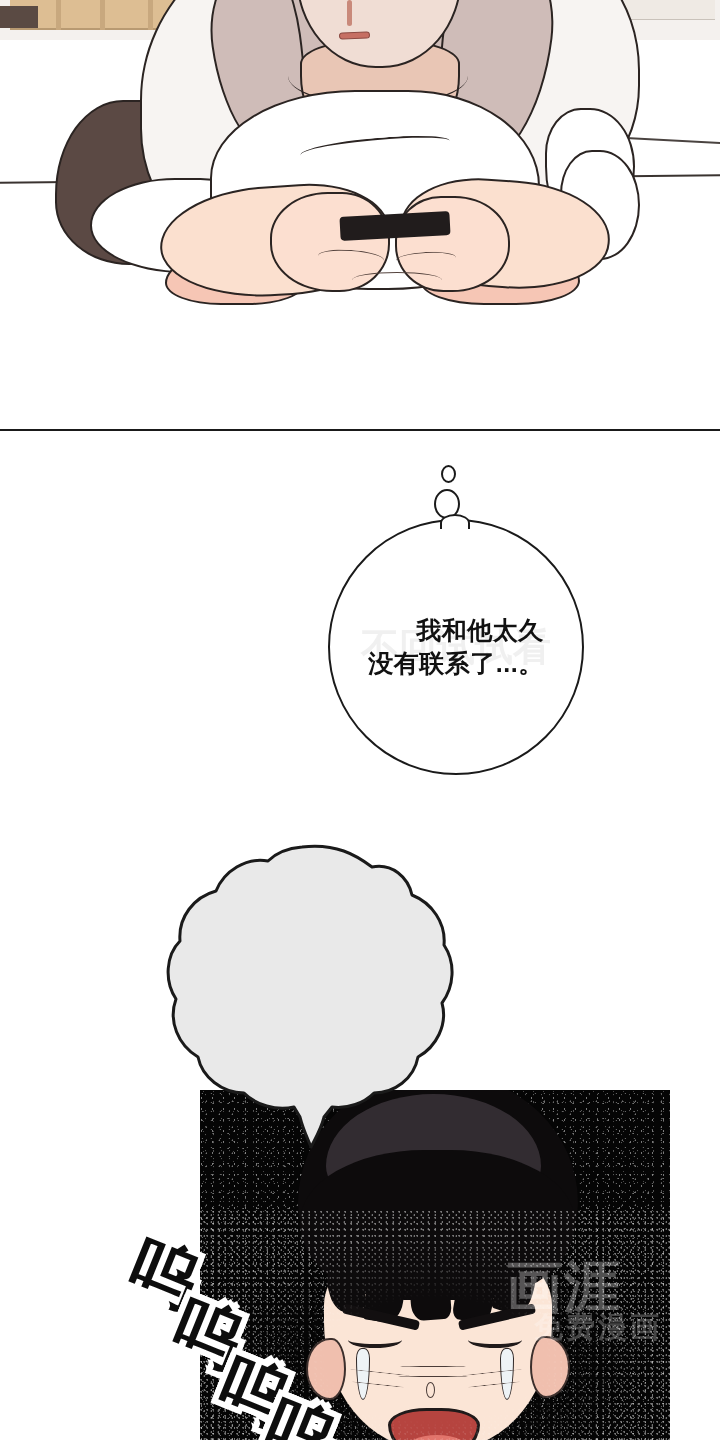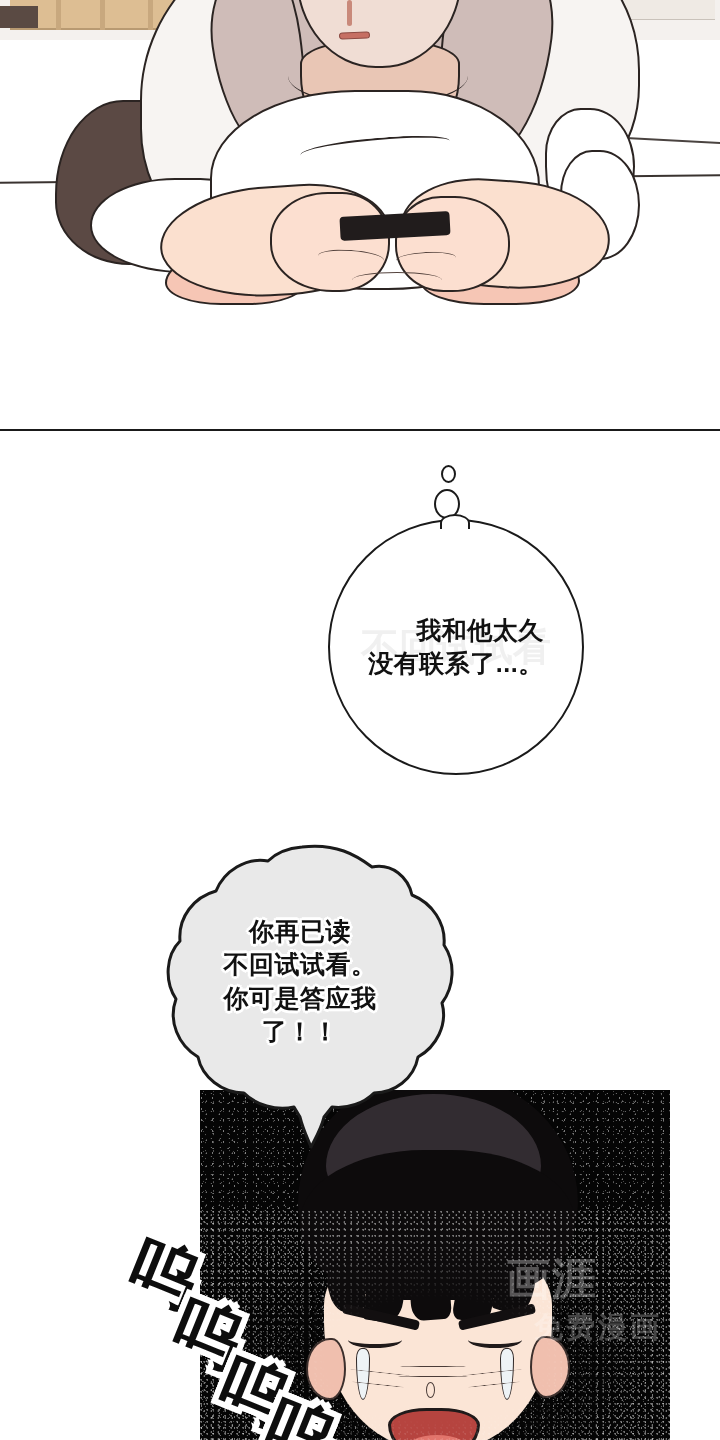--- a/index.html
+++ b/index.html
@@ -487,21 +487,21 @@
   }
   .sfx1 { left: 132px; top: 1240px; transform: rotate(22deg); }
   .sfx2 { left: 176px; top: 1300px; transform: rotate(22deg); }
   .sfx3 { left: 222px; top: 1358px; transform: rotate(22deg); }
   .sfx4 { left: 268px; top: 1400px; transform: rotate(22deg); }
 
   
   .wm-main {
     position: absolute;
     left: 506px; top: 1250px;
-    font-size: 44px;
+    font-size: 56px;
     font-weight: 800;
     color: rgba(255,255,255,0.30);
     letter-spacing: 2px;
     z-index: 9;
     white-space: nowrap;
   }
   .wm-sub {
     position: absolute;
     left: 534px; top: 1308px;
     font-size: 29px;
@@ -594,24 +594,20 @@
                  C 167 296, 163 288, 160 276
                  L 154 266
                  C 136 270, 116 264, 104 252
                  C 82 252, 62 236, 58 216
                  C 38 204, 28 180, 36 158
                  C 24 140, 26 114, 40 100
                  C 38 76, 54 56, 76 50
                  C 84 30, 106 16, 128 20
                  C 138 10, 150 7, 162 6 Z" fill="#e9e9e9" stroke="#1a1a1a" stroke-width="3" stroke-linejoin="round"></path>
       </svg>
-      <div class="shout-text">你再已读
-不回试试看。
-你可是答应我
-了！！</div>
     </div>
 
     <div class="panel3">
       <div class="p3-noise"></div>
 
       <div class="p3-hair"></div>
       <div class="p3-hair-hi"></div>
       <div class="p3-face"></div>
       <div class="p3-ear-l"></div>
       <div class="p3-ear-r"></div>

